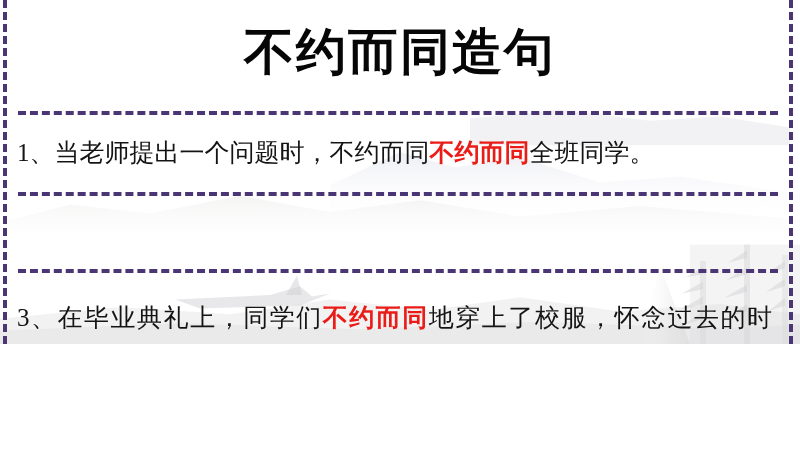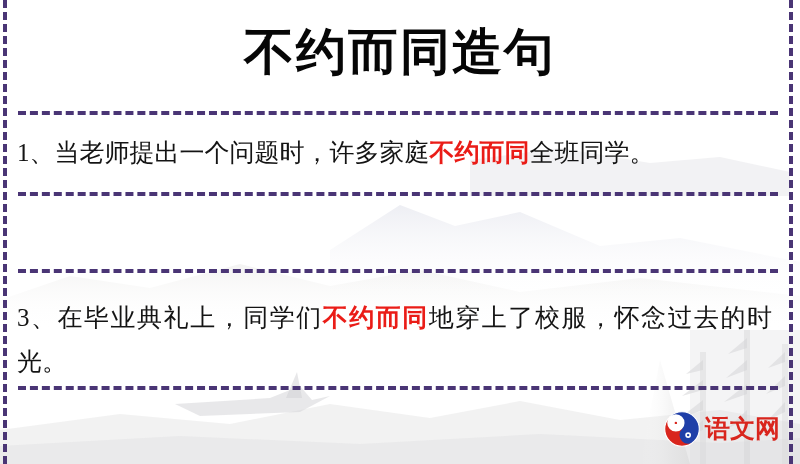--- a/index.html
+++ b/index.html
@@ -7,21 +7,21 @@
     padding: 0;
     background: #ffffff;
   }
   body {
     font-family: "Liberation Serif", "DejaVu Serif", serif;
   }
 
   #page {
     position: relative;
     width: 800px;
-    height: 464px;
+    height: 344px;
     overflow: hidden;
     background: #ffffff;
     box-sizing: border-box;
     text-decoration: underline;
   }
 
   
   .bg-layer {
     position: absolute;
     inset: 0;
@@ -175,21 +175,21 @@
   <div class="frame-left"></div>
   <div class="frame-right"></div>
 
   <div class="title">不约而同造句</div>
 
   <div class="divider d1"></div>
   <div class="divider d2"></div>
   <div class="divider d3"></div>
   <div class="divider d4"></div>
 
-  <div class="sentence s1"><span>1、</span><span>当老师提出一个问题时，许多家庭</span><span class="idiom">不约而同</span><span>全班同学。</span></div>
+  <div class="sentence s1"><span>1、</span><span>当老师提出一个问题时，不约而同</span><span class="idiom">不约而同</span><span>全班同学。</span></div>
 
 
   <div class="sentence s3"><span>3、</span><span>在毕业典礼上，同学们</span><span class="idiom">不约而同</span><span>地穿上了校服，怀念过去的时光。</span></div>
 
   <div class="logo">
     <svg class="logo-mark" viewBox="0 0 100 100">
       <circle cx="50" cy="50" r="48" fill="#ffffff"></circle>
 
       <path d="M50 2 A48 48 0 0 0 50 98 A24 24 0 0 0 50 50 A24 24 0 0 1 50 2 Z" transform="rotate(-45 50 50)" fill="#d9251d"></path>
 

